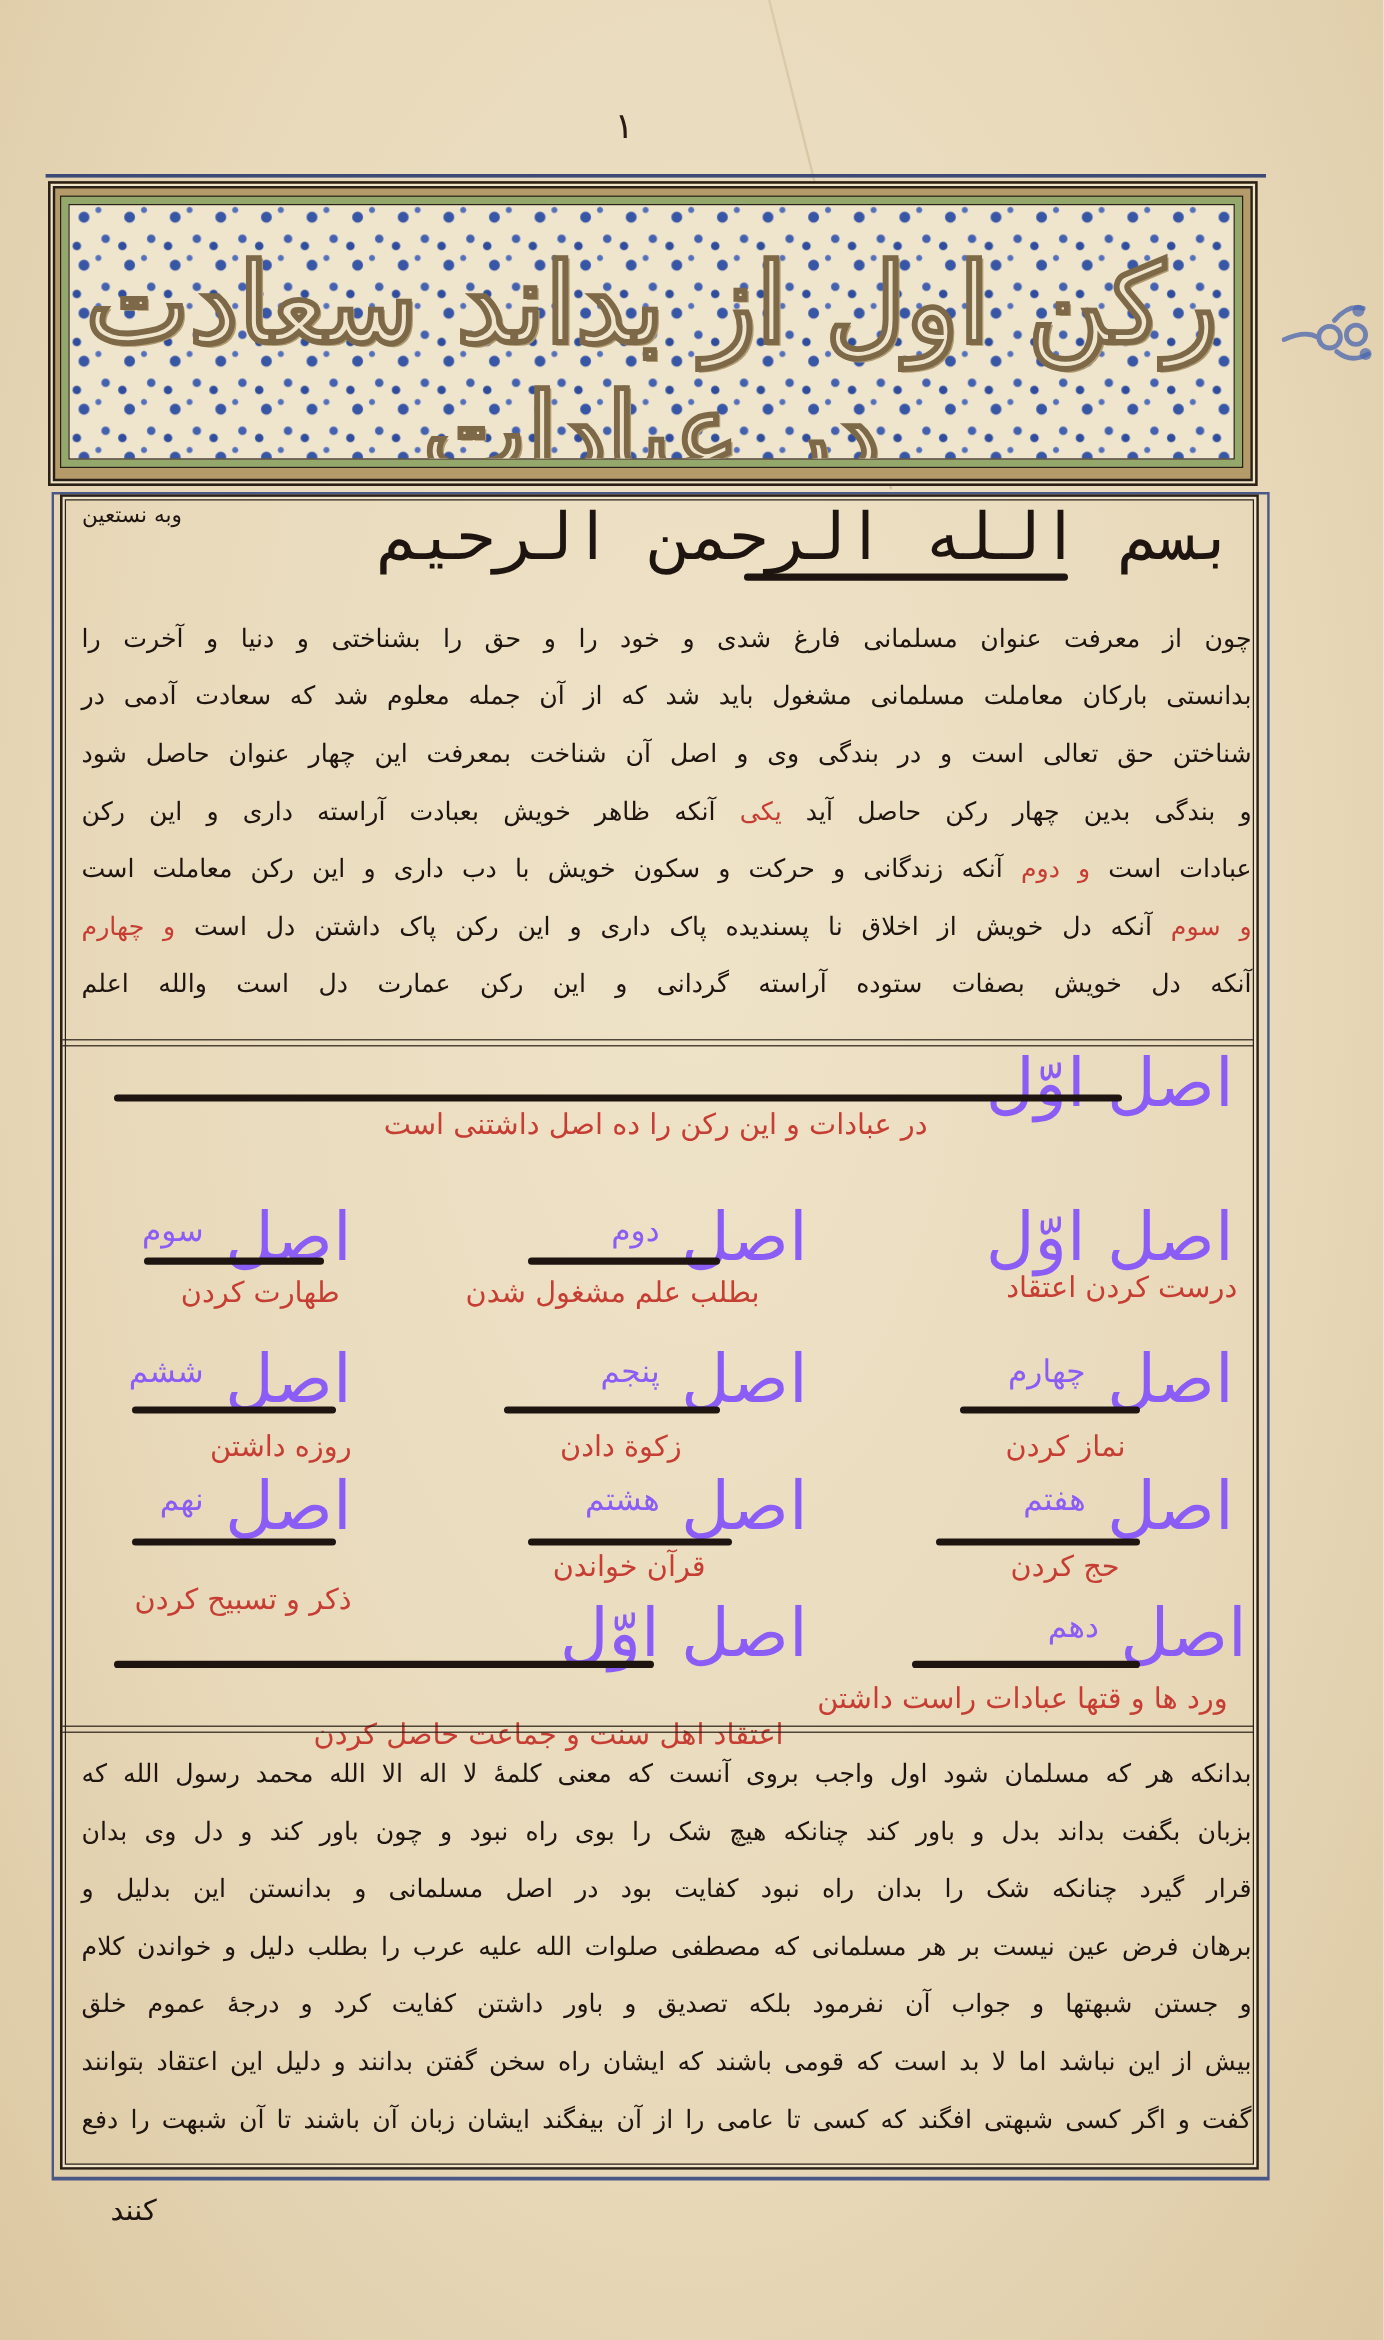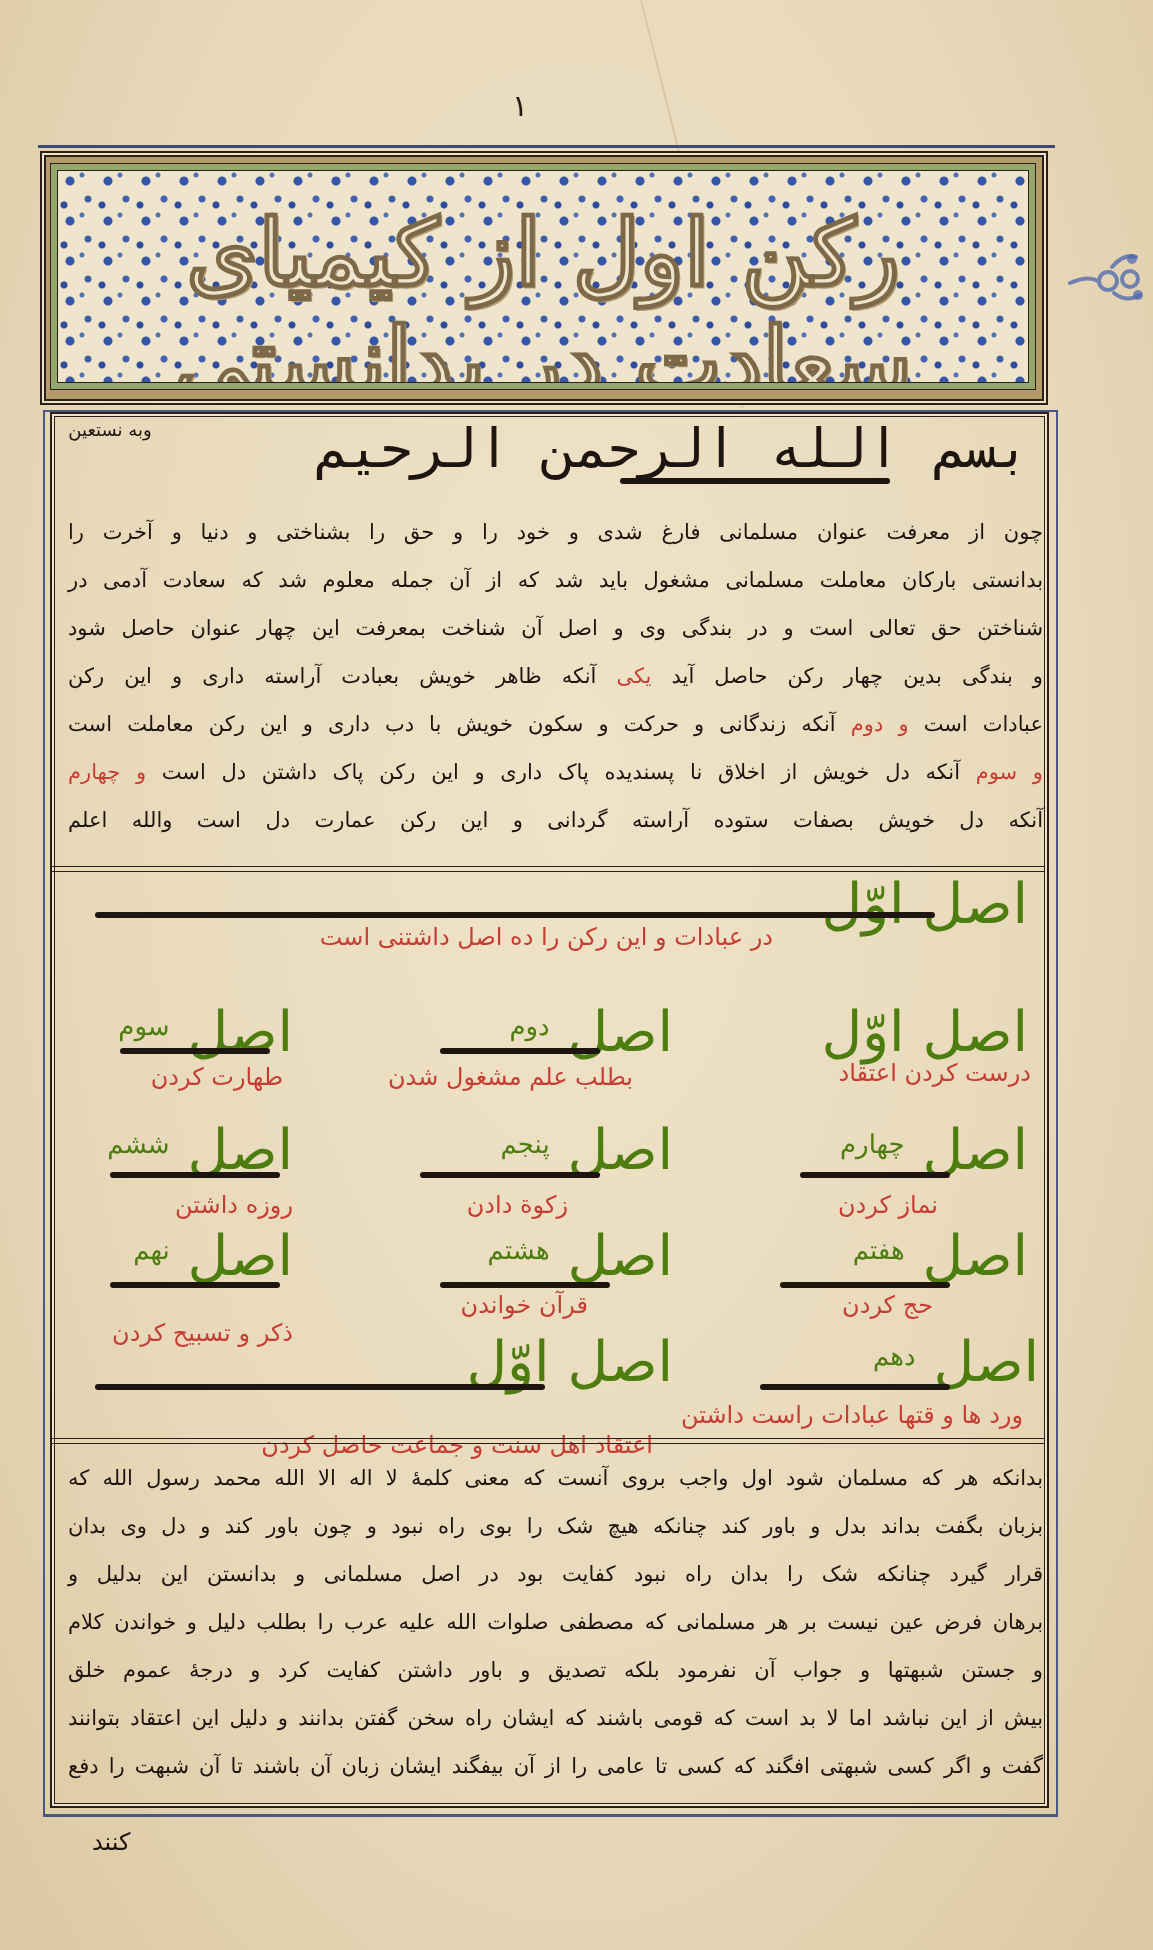--- a/index.html
+++ b/index.html
@@ -37,38 +37,38 @@
   .divider{left:52px;width:993px;height:4px;border-top:1.5px solid #2a2018;border-bottom:1.5px solid #2a2018;}
 
   
   .line{position:absolute;left:68px;width:975px;direction:rtl;text-align:justify;text-align-last:justify;
         font-size:21px;line-height:40px;white-space:nowrap;font-family:Liberation Serif, serif;}
   .red{color:#c63d33;}
   .bism{position:absolute;left:230px;top:418px;width:800px;direction:rtl;text-align:right;
         font-family:Liberation Mono, monospace;font-size:54px;line-height:70px;}
   .bism-side{position:absolute;left:60px;top:420px;direction:rtl;font-size:18px;line-height:20px;text-align:center;width:100px;}
 
-  .asl{position:absolute;direction:rtl;font-family:"DejaVu Serif", serif;font-size:56px;line-height:64px;color:#4d7c0f;white-space:nowrap;}
+  .asl{position:absolute;direction:rtl;font-family:"DejaVu Serif", serif;font-size:56px;line-height:64px;color:#8b5cf6;white-space:nowrap;}
   .asl .num{font-size:26px;vertical-align:top;position:relative;top:-6px;}
   .sub{position:absolute;direction:rtl;color:#c63d33;font-size:24px;line-height:30px;white-space:nowrap;}
   .kashida{position:absolute;height:6px;background:#1e1410;border-radius:3px;}
 
   .catch{left:92px;top:1828px;font-size:24px;direction:rtl;}
 </style>
 </head>
 <body>
 
 <div class="abs page-num">۱</div>
 <div class="abs crease"></div>
 
 <div class="abs header-outer"></div>
 <div class="abs header-frame"></div>
 <div class="abs header-green"></div>
 <div class="abs header-panel">
-  <div class="header-title">رکن اول از کیمیای سعادت در بدانستی</div>
+  <div class="header-title">رکن اول از بداند سعادت در عبادات</div>
 </div>
 <svg class="abs flower" viewBox="0 0 80 60">
   <g fill="none" stroke="#4a66b0" stroke-width="4" stroke-linecap="round" opacity=".75">
     <path d="M2 38 Q20 30 30 36"></path>
     <circle cx="40" cy="36" r="9"></circle>
     <circle cx="62" cy="34" r="8"></circle>
     <path d="M44 22 Q56 8 68 12"></path>
     <path d="M46 48 Q58 58 72 50"></path>
   </g>
   <circle cx="64" cy="14" r="5" fill="#4a66b0" opacity=".7"></circle>

